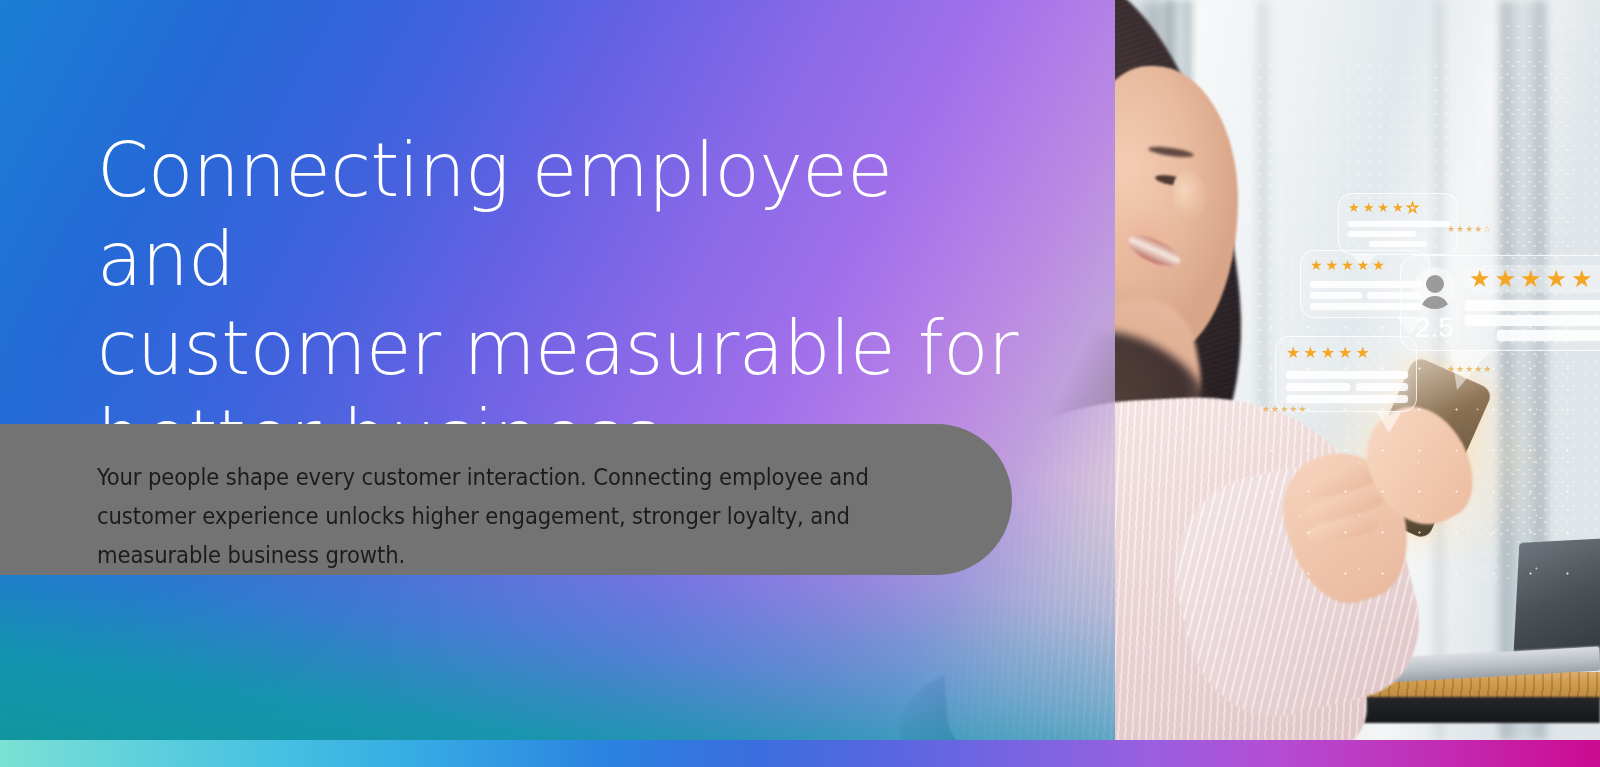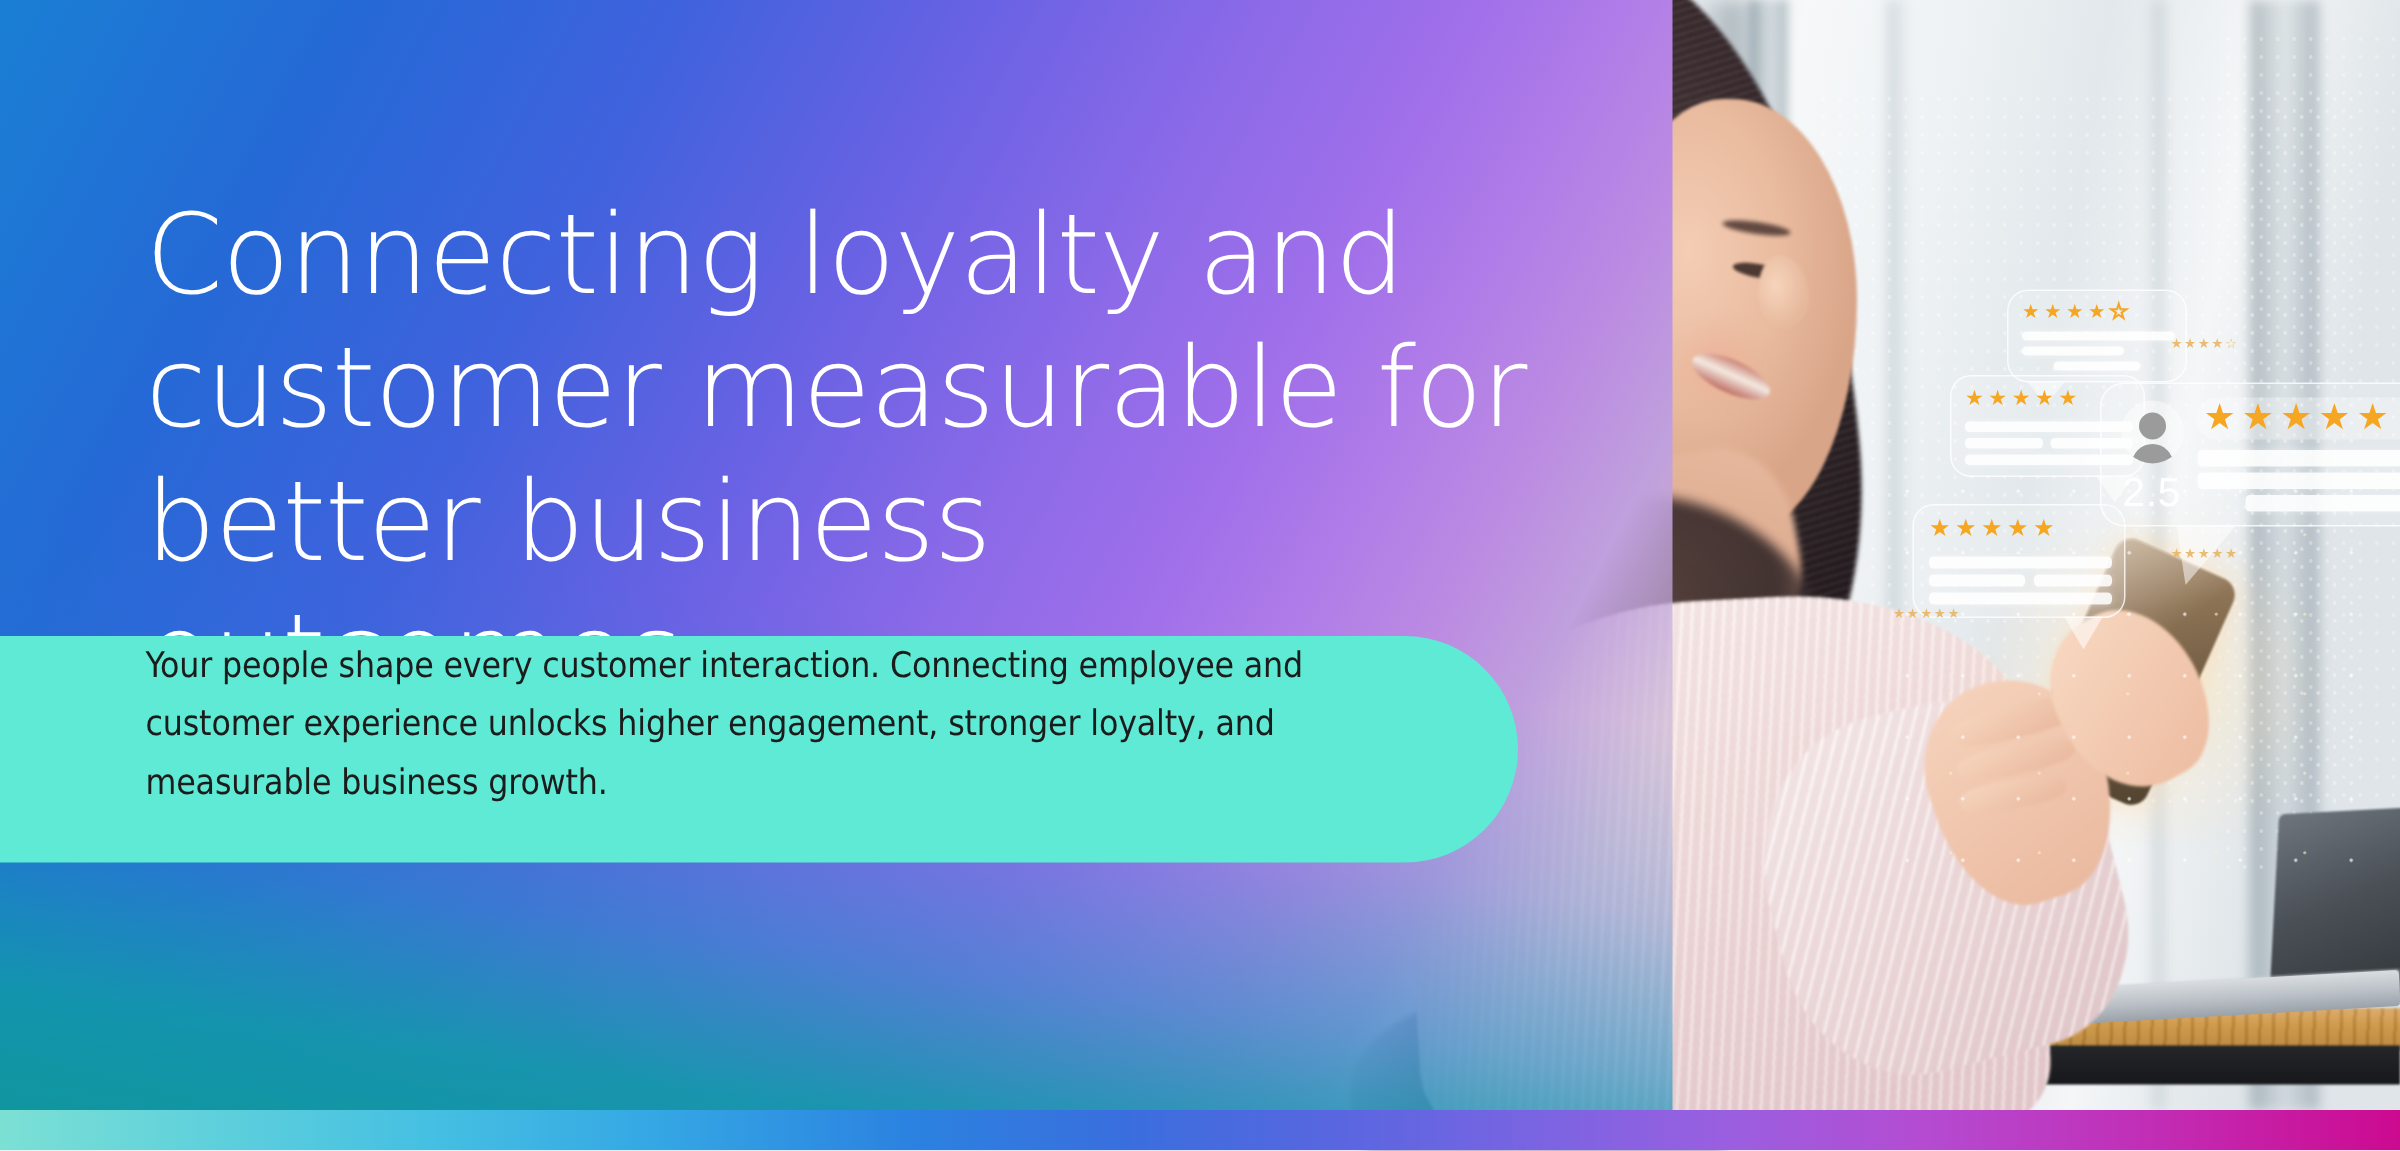--- a/index.html
+++ b/index.html
@@ -309,23 +309,23 @@
     line-height:89px;
     font-weight:300;
     letter-spacing:-0.6px;
     font-family:"DejaVu Sans", sans-serif;
     font-stretch:condensed;
   }
   .headline span { display:block; }
 
   .card {
     position:absolute; left:0; top:424px; width:1012px; height:151px;
-    background:#5eead4;
+    background:#737373;
     border-radius:0 78px 78px 0;
-    display:flex; align-items:flex-start;
+    display:flex; align-items:flex-end;
   }
   .card-text {
     padding-left:97px; padding-right:72px;
     color:#1c1c1c;
     font-size:23.5px;
     line-height:39px;
     font-weight:400;
     font-family:"DejaVu Sans", sans-serif;
     font-stretch:condensed;
     letter-spacing:-.1px;
@@ -466,21 +466,21 @@
 
     <div class="mini-stars" style="position:absolute;left:1447px;top:224px;">★★★★☆</div>
     <div class="mini-stars" style="position:absolute;left:1262px;top:404px;">★★★★★</div>
     <div class="mini-stars" style="position:absolute;left:1447px;top:364px;">★★★★★</div>
   </div>
 
   <div class="wash"></div>
   <div class="wash-teal"></div>
 
   <h1 class="headline">
-    <span>Connecting loyalty and</span>
+    <span>Connecting employee and</span>
     <span>customer measurable for</span>
     <span>better business outcomes</span>
   </h1>
 
   <div class="card">
     <p class="card-text">Your people shape every customer interaction. Connecting employee and customer experience unlocks higher engagement, stronger loyalty, and measurable business growth.</p>
   </div>
 
   <div class="bottombar"></div>
 

